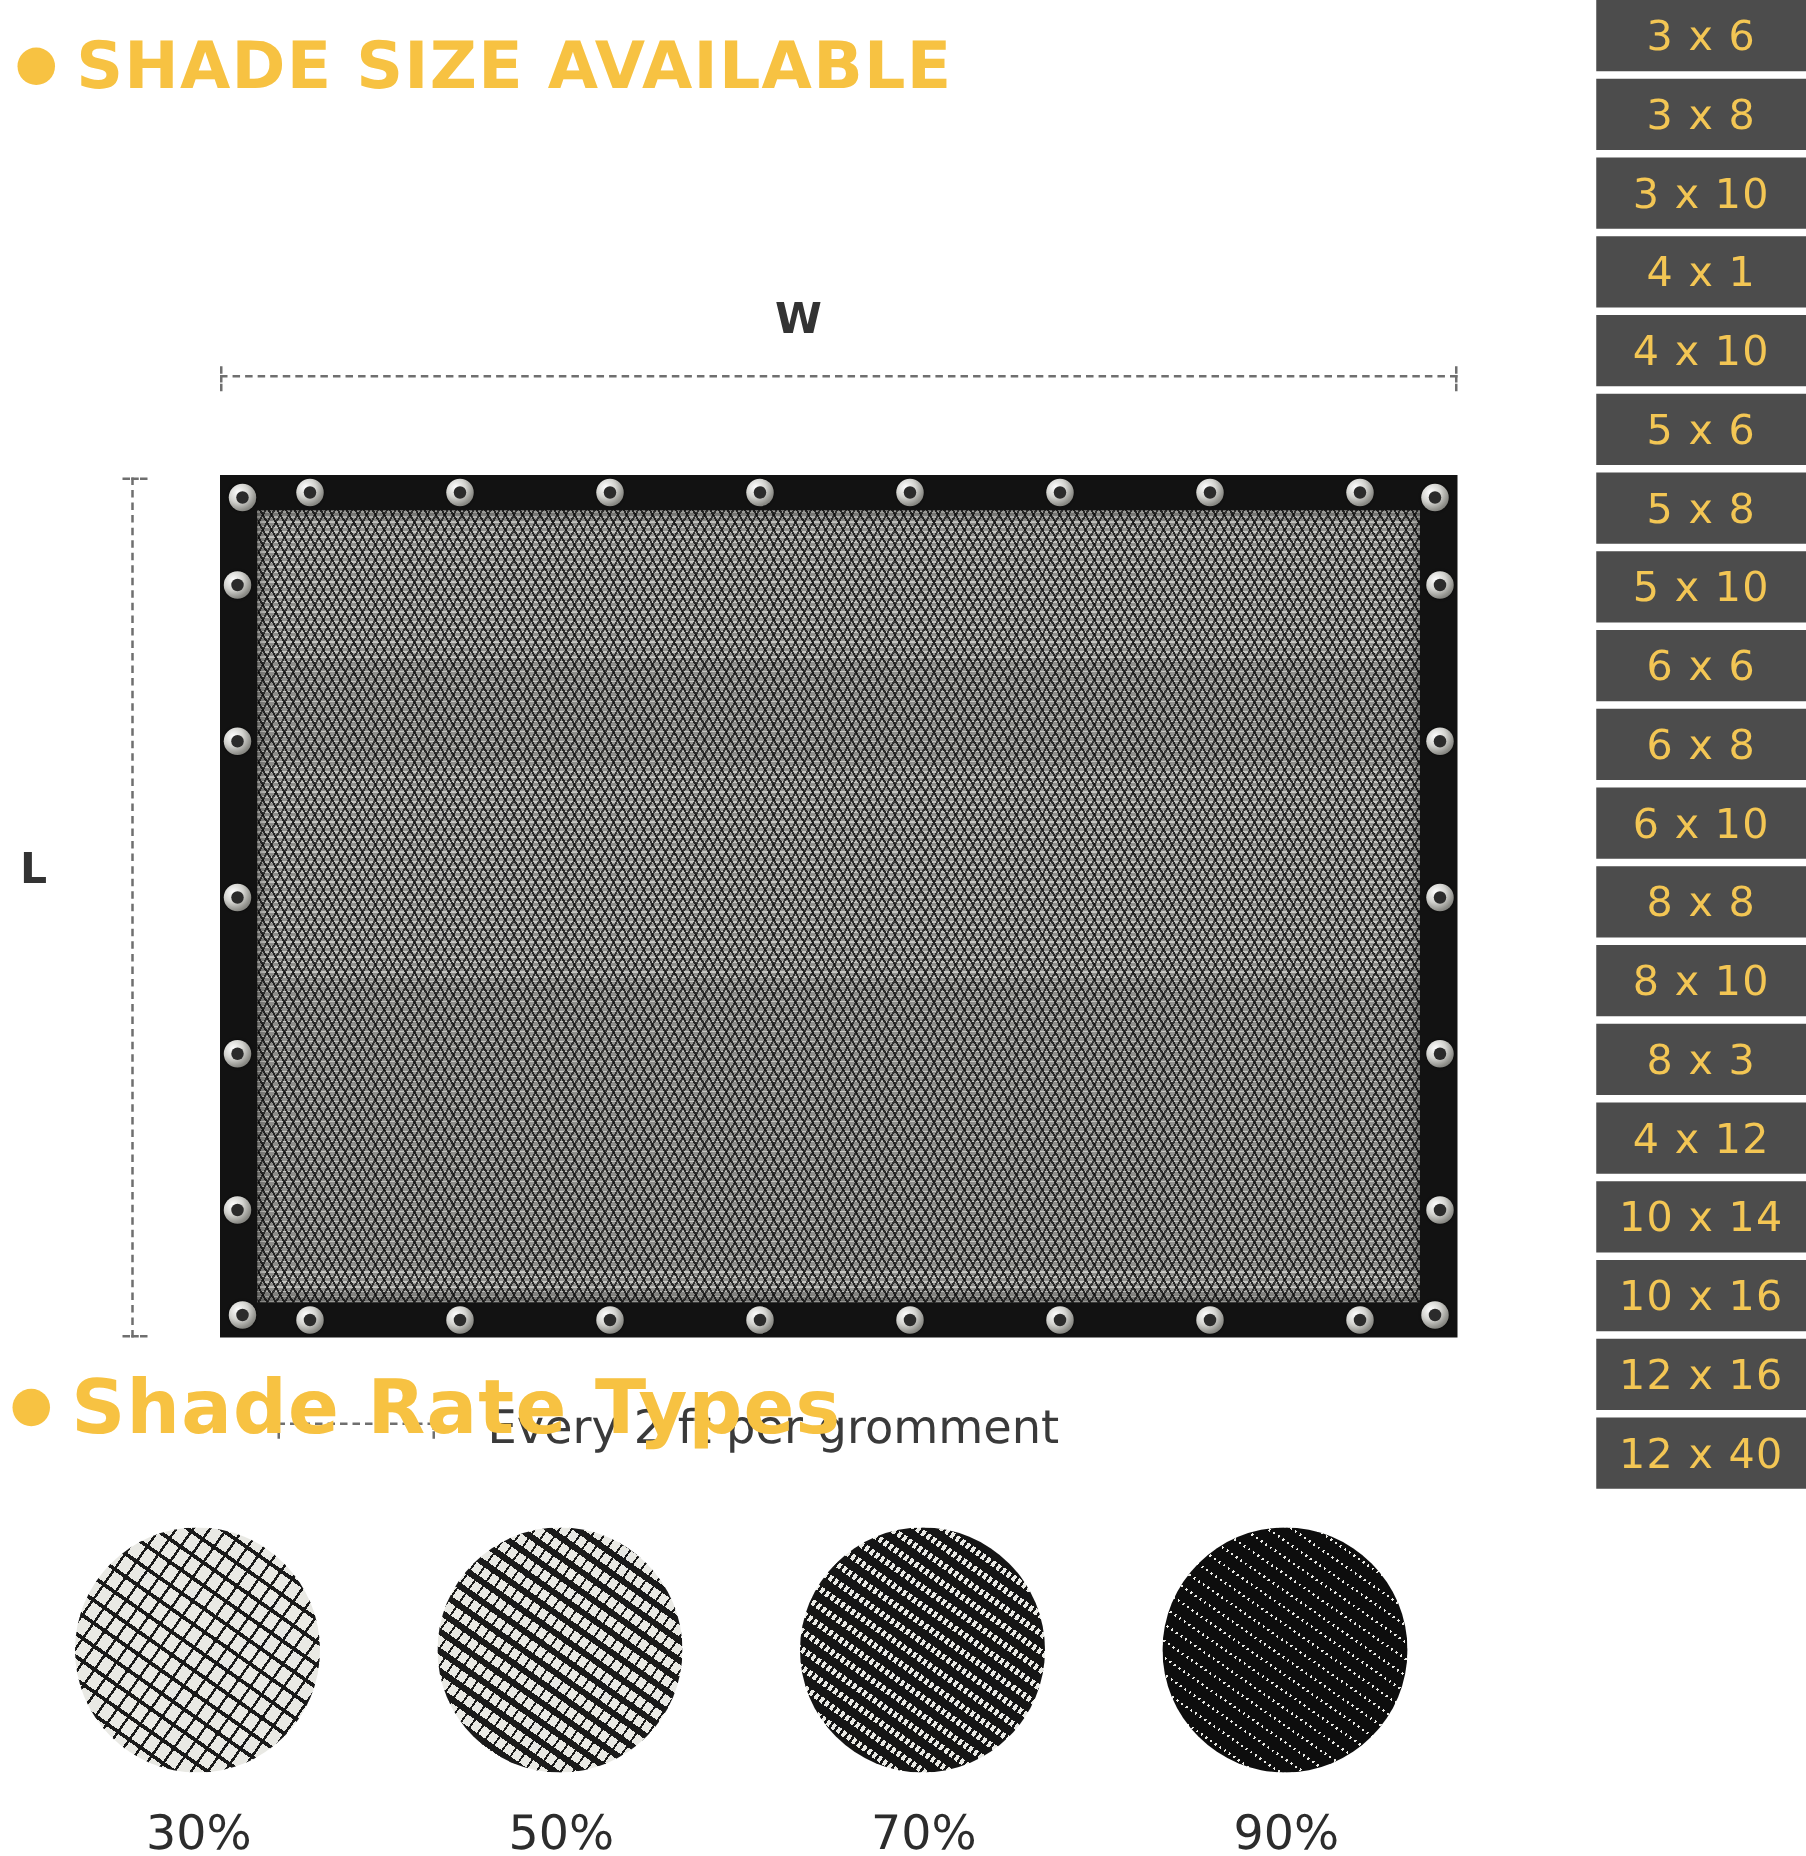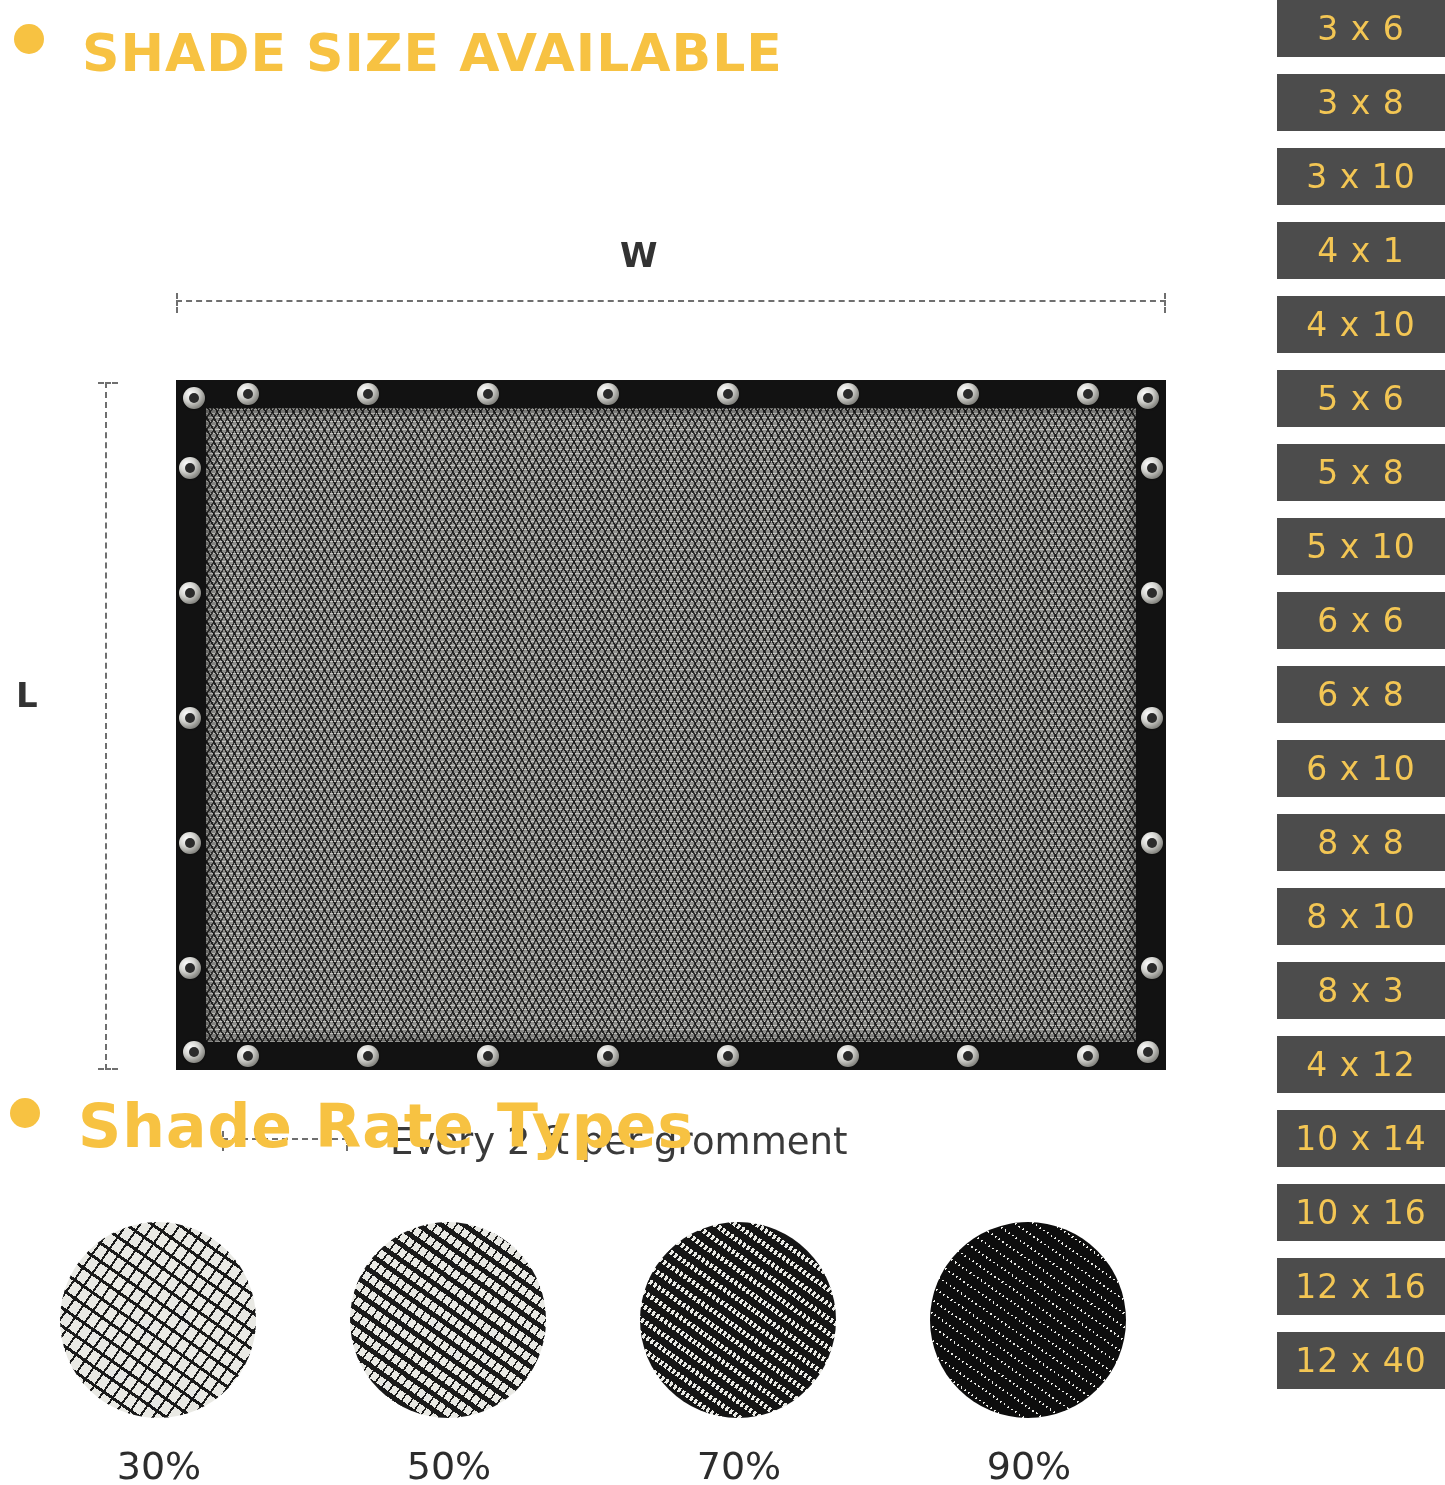--- a/index.html
+++ b/index.html
@@ -19,22 +19,22 @@
   .bullet {
     width: 30px;
     height: 30px;
     border-radius: 50%;
     background: #f7c242;
     display: inline-block;
     flex: 0 0 auto;
   }
   .section-head {
     display: flex;
-    align-items: flex-start;
-    gap: 38px;
+    align-items: center;
+    gap: 17px;
   }
   .section-title {
     color: #f7c242;
     font-weight: bold;
     letter-spacing: 1px;
   }
 
   
   #header {
     position: absolute;
@@ -233,21 +233,21 @@
   }
 
   
   #size-list {
     position: absolute;
     right: 0;
     top: 0;
     width: 168px;
     display: flex;
     flex-direction: column;
-    gap: 17px;
+    gap: 6px;
   }
   .size-chip {
     height: 57px;
     background: #4c4c4c;
     color: #f3c654;
     font-size: 33px;
     display: flex;
     align-items: center;
     justify-content: center;
     letter-spacing: 1px;

